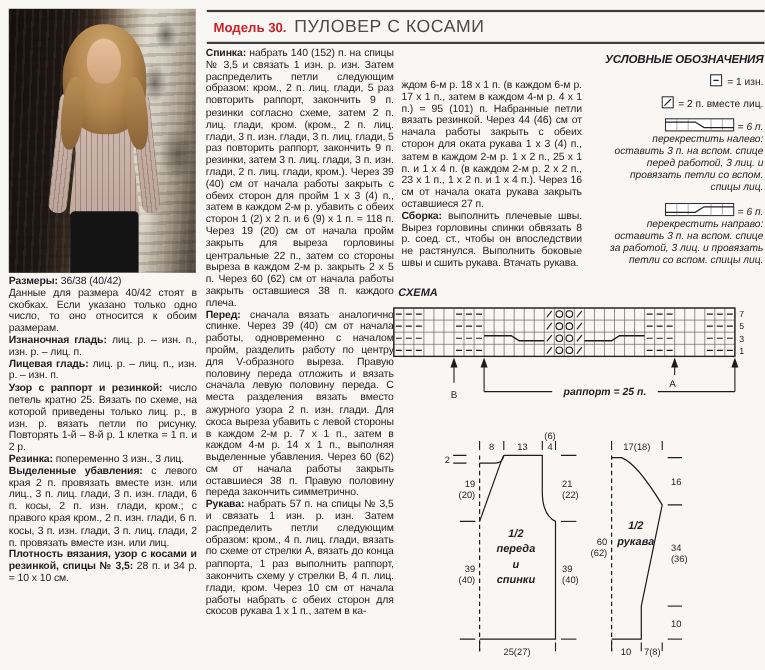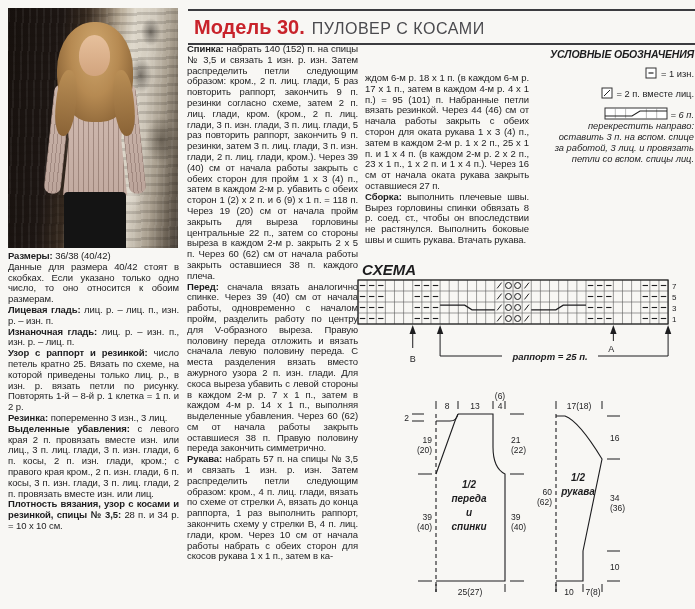--- a/index.html
+++ b/index.html
@@ -7,21 +7,21 @@
     width:695px;height:609px;position:relative;overflow:hidden;
     background:#f8f7f4;color:#1d1d1f;
     font-family:"Liberation Sans",sans-serif;
   }
   
   .header{
     position:absolute;left:188px;top:9px;width:502px;
     border-top:2px solid #3c3c40;border-bottom:2px solid #3c3c40;
     padding:5px 0 4px 6px;white-space:nowrap;
   }
-  .header .model{color:#c8232b;font-weight:bold;font-size:20px;margin-right:7px;}
+  .header .model{color:#c8232b;font-weight:bold;font-size:12px;margin-right:7px;}
   .header .title{color:#4a4a4e;font-size:16px;letter-spacing:.5px;}
   
   .photo{
     position:absolute;left:8px;top:8px;width:170px;height:240px;overflow:hidden;
     background:linear-gradient(97deg,#16100d 0%,#1d1613 28%,#35291f 40%,#6e5f4e 48%,
       #b5a894 56%,#ded8cb 64%,#d3ccbf 74%,#a99f8f 84%,#6e6457 93%,#4a423a 100%);
   }
   .wall-texture{position:absolute;inset:0;
     background:
       radial-gradient(16px 26px at 78% 28%, rgba(30,25,20,.5), transparent 70%),
@@ -64,21 +64,21 @@
   .para b::after{content:" ";}
   
   .legend{position:absolute;left:537px;top:48px;width:157px;text-align:right;}
   .legend-title{font-style:italic;font-weight:bold;font-size:10.5px;margin:0 0 7px 0;letter-spacing:-.2px;}
   .legend-row{font-size:9.3px;line-height:11px;margin-bottom:7px;}
   .legend-row svg{vertical-align:-2px;margin-right:4px;}
   .legend-row .second{margin-left:16px;}
   .legend-cable{font-style:italic;font-size:9.3px;line-height:11px;margin-bottom:8px;padding-left:14px;}
   .legend-cable svg{margin-left:-14px;vertical-align:-2px;margin-right:3px;}
   
-  .schema-title{position:absolute;left:362px;top:261px;font-style:italic;font-weight:bold;font-size:15px;}
+  .schema-title{position:absolute;left:362px;top:261px;font-style:italic;font-weight:bold;font-size:10px;}
   #chart-svg{position:absolute;left:354px;top:276px;}
   #schem-svg{position:absolute;left:354px;top:388px;}
   .sline{stroke:#1d1d1f;stroke-width:1.1;fill:none;}
   .sdash{stroke:#1d1d1f;stroke-width:1.1;fill:none;stroke-dasharray:4 3;}
   .stick{stroke:#1d1d1f;stroke-width:1;}
   .stxt{font-size:8.5px;fill:#1d1d1f;font-family:"Liberation Sans",sans-serif;}
   .slab{font-size:10px;font-style:italic;font-weight:bold;fill:#1d1d1f;text-anchor:middle;}
   .end{text-anchor:end;} .mid{text-anchor:middle;}
 </style>
 </head>
@@ -98,22 +98,22 @@
   <div class="hair"></div>
   <div class="face"></div>
   <div class="hair-strand-l"></div>
   <div class="hair-strand-r"></div>
   <div class="pants"></div>
 </div>
 
 <div class="col col-left">
   <p class="para"><b>Размеры:</b><span>36/38 (40/42)</span></p>
   <p class="para"><b></b><span>Данные для размера 40/42 стоят в скобках. Если указано только одно число, то оно относится к обоим размерам.</span></p>
+  <p class="para"><b>Изнаночная гладь:</b><span>лиц. р. – изн. п., изн. р. – лиц. п.</span></p>
   <p class="para"><b>Лицевая гладь:</b><span>лиц. р. – лиц. п., изн. р. – изн. п.</span></p>
-  <p class="para"><b>Изнаночная гладь:</b><span>лиц. р. – изн. п., изн. р. – лиц. п.</span></p>
   <p class="para"><b>Узор с раппорт и резинкой:</b><span>число петель кратно 25. Вязать по схеме, на которой приведены только лиц. р., в изн. р. вязать петли по рисунку. Повторять 1-й – 8-й р. 1 клетка = 1 п. и 2 р.</span></p>
   <p class="para"><b>Резинка:</b><span>попеременно 3 изн., 3 лиц.</span></p>
   <p class="para"><b>Выделенные убавления:</b><span>с левого края 2 п. провязать вместе изн. или лиц., 3 п. лиц. глади, 3 п. изн. глади, 6 п. косы, 2 п. изн. глади, кром.; с правого края кром., 2 п. изн. глади, 6 п. косы, 3 п. изн. глади, 3 п. лиц. глади, 2 п. провязать вместе изн. или лиц.</span></p>
   <p class="para"><b>Плотность вязания, узор с косами и резинкой, спицы № 3,5:</b><span>28 п. и 34 р. = 10 х 10 см.</span></p>
 </div>
 
 <div class="col col-mid">
   <p class="para"><b>Спинка:</b><span>набрать 140 (152) п. на спицы № 3,5 и связать 1 изн. р. изн. Затем распределить петли следующим образом: кром., 2 п. лиц. глади, 5 раз повторить раппорт, закончить 9 п. резинки согласно схеме, затем 2 п. лиц. глади, кром. (кром., 2 п. лиц. глади, 3 п. изн. глади, 3 п. лиц. глади, 5 раз повторить раппорт, закончить 9 п. резинки, затем 3 п. лиц. глади, 3 п. изн. глади, 2 п. лиц. глади, кром.). Через 39 (40) см от начала работы закрыть с обеих сторон для пройм 1 х 3 (4) п., затем в каждом 2-м р. убавить с обеих сторон 1 (2) х 2 п. и 6 (9) х 1 п. = 118 п. Через 19 (20) см от начала пройм закрыть для выреза горловины центральные 22 п., затем со стороны выреза в каждом 2-м р. закрыть 2 х 5 п. Через 60 (62) см от начала работы закрыть оставшиеся 38 п. каждого плеча.</span></p>
   <p class="para"><b>Перед:</b><span>сначала вязать аналогично спинке. Через 39 (40) см от начала работы, одновременно с началом пройм, разделить работу по центру для V-образного выреза. Правую половину переда отложить и вязать сначала левую половину переда. С места разделения вязать вместо ажурного узора 2 п. изн. глади. Для скоса выреза убавить с левой стороны в каждом 2-м р. 7 х 1 п., затем в каждом 4-м р. 14 х 1 п., выполняя выделенные убавления. Через 60 (62) см от начала работы закрыть оставшиеся 38 п. Правую половину переда закончить симметрично.</span></p>
   <p class="para"><b>Рукава:</b><span>набрать 57 п. на спицы № 3,5 и связать 1 изн. р. изн. Затем распределить петли следующим образом: кром., 4 п. лиц. глади, вязать по схеме от стрелки А, вязать до конца раппорта, 1 раз выполнить раппорт, закончить схему у стрелки В, 4 п. лиц. глади, кром. Через 10 см от начала работы набрать с обеих сторон для скосов рукава 1 х 1 п., затем в ка-</span></p>
@@ -130,20 +130,30 @@
     <svg width="12" height="12">
         <rect x="1" y="1" width="10" height="10" fill="#fff" stroke="#333"></rect>
         <line x1="3.5" y1="6" x2="8.5" y2="6" stroke="#222" stroke-width="1.2"></line>
       </svg><span>= 1 изн.</span>
   </div>
   <div class="legend-row">
     <svg width="12" height="12">
         <rect x="1" y="1" width="10" height="10" fill="#fff" stroke="#333"></rect>
         <line x1="3" y1="9" x2="9" y2="3" stroke="#222"></line>
       </svg><span>= 2 п. вместе лиц.</span>
+  </div>
+  <div class="legend-cable">
+    <svg width="64" height="13">
+        <rect x="1" y="1" width="62" height="11" fill="#fff" stroke="#333"></rect>
+        <line x1="11.3" y1="1" x2="11.3" y2="12" stroke="#888" stroke-width=".6"></line>
+        <line x1="21.6" y1="1" x2="21.6" y2="12" stroke="#888" stroke-width=".6"></line>
+        <line x1="42.4" y1="1" x2="42.4" y2="12" stroke="#888" stroke-width=".6"></line>
+        <line x1="52.7" y1="1" x2="52.7" y2="12" stroke="#888" stroke-width=".6"></line>
+        <path d="M1,4 H28 L36,9 H63" fill="none" stroke="#222" stroke-width="1.1"></path>
+      </svg><span>= 6 п. перекрестить налево: оставить 3 п. на вспом. спице перед работой, 3 лиц. и провязать петли со вспом. спицы лиц.</span>
   </div>
   <div class="legend-cable">
     <svg width="64" height="13">
         <rect x="1" y="1" width="62" height="11" fill="#fff" stroke="#333"></rect>
         <line x1="11.3" y1="1" x2="11.3" y2="12" stroke="#888" stroke-width=".6"></line>
         <line x1="21.6" y1="1" x2="21.6" y2="12" stroke="#888" stroke-width=".6"></line>
         <line x1="42.4" y1="1" x2="42.4" y2="12" stroke="#888" stroke-width=".6"></line>
         <line x1="52.7" y1="1" x2="52.7" y2="12" stroke="#888" stroke-width=".6"></line>
         <path d="M1,9 H28 L36,4 H63" fill="none" stroke="#222" stroke-width="1.1"></path>
       </svg><span>= 6 п. перекрестить направо: оставить 3 п. на вспом. спице за работой, 3 лиц. и провязать петли со вспом. спицы лиц.</span>

